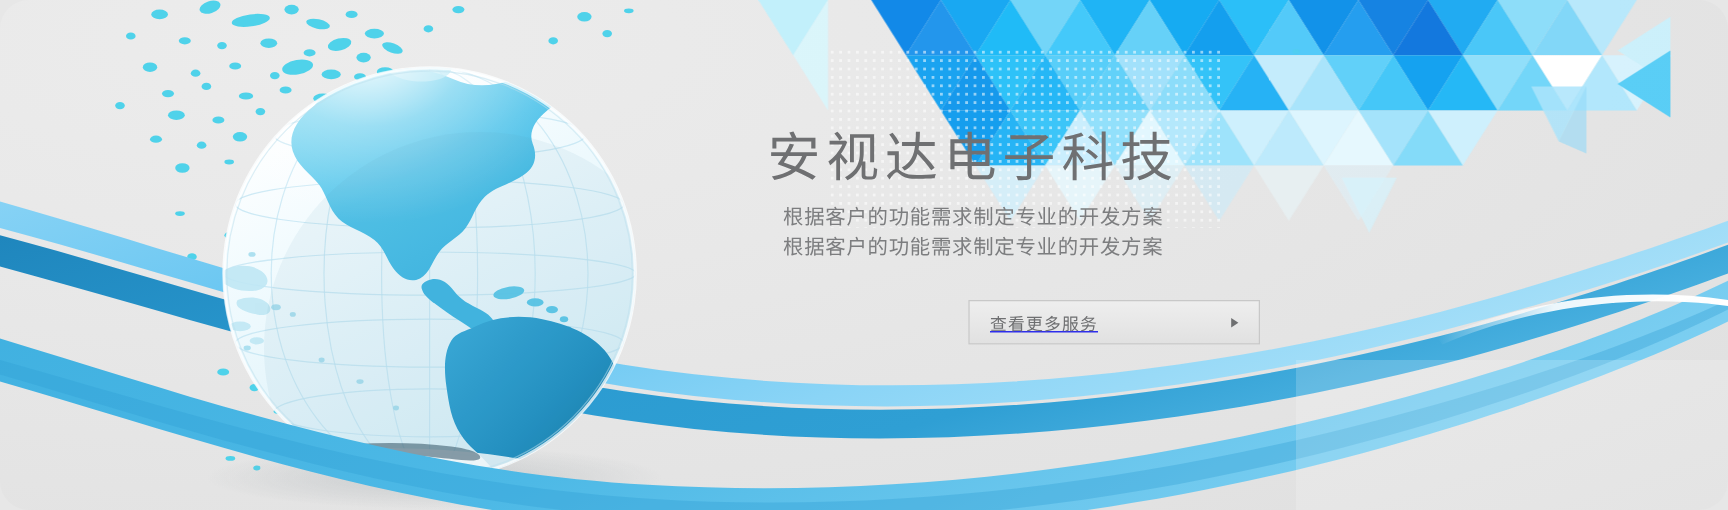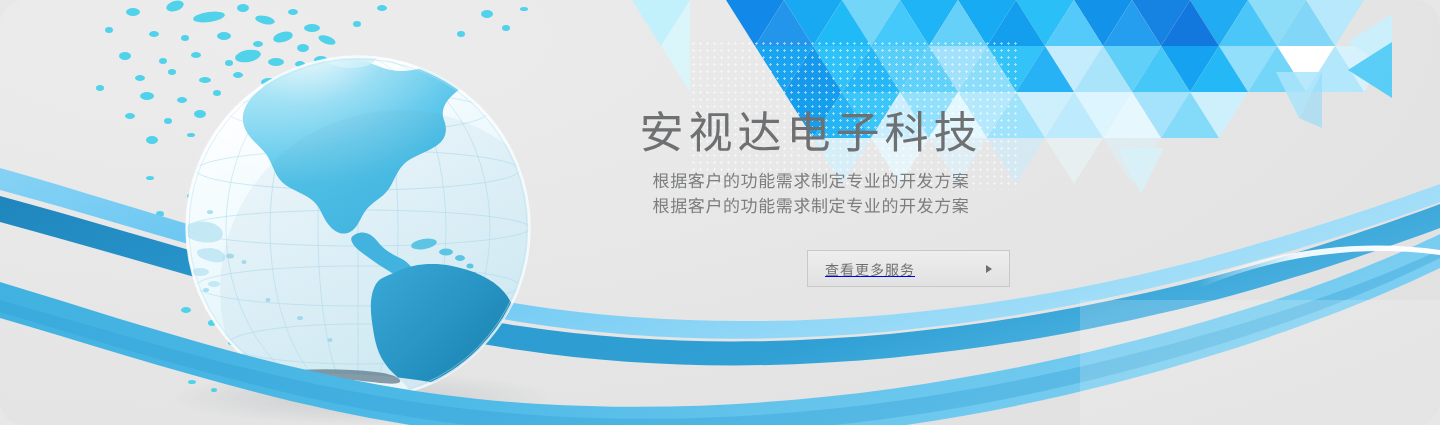--- a/index.html
+++ b/index.html
@@ -41,21 +41,21 @@
   .sub-line{
     margin:0;
     font-size:17px;line-height:25px;font-weight:400;
     letter-spacing:.6px;
     color:#7c7d7f;
     white-space:nowrap;
   }
   #sub-1{margin-top:7px;}
   #cta{
     position:absolute;left:807px;top:250px;
-    width:203px;height:37px;
+    width:243px;height:37px;
     box-sizing:border-box;
     border:1px solid #c8c8c8;
     background:linear-gradient(180deg,#eeeeee 0%,#e7e7e7 55%,#e1e1e1 100%);
     display:flex;align-items:center;
     padding:0 17px;
     cursor:pointer;
     user-select:none;
   }
   #cta-label{
     font-size:14px;color:#6e6f71;letter-spacing:1px;flex:1 1 auto;text-align:left;

